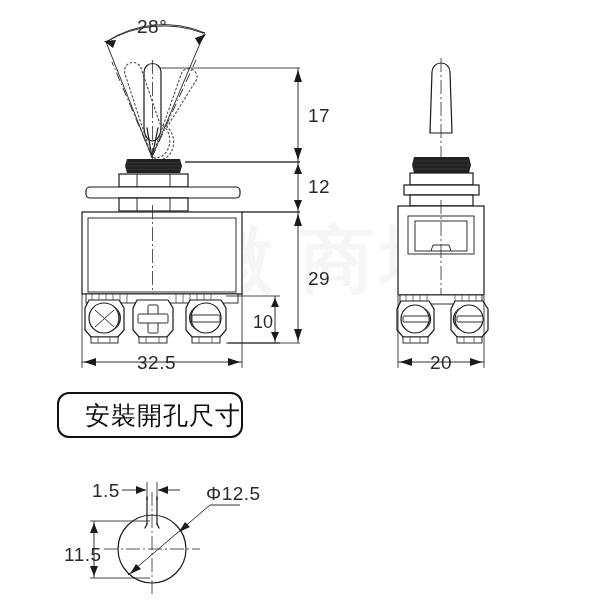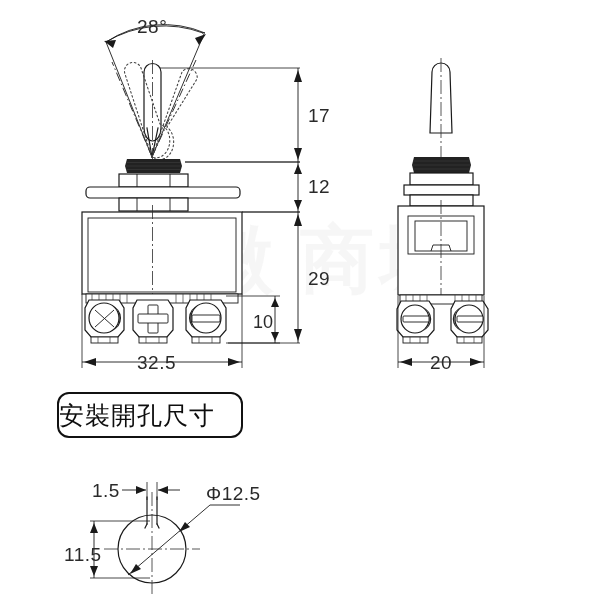--- a/index.html
+++ b/index.html
@@ -57,21 +57,21 @@
     left: 57px;
     top: 392px;
     width: 186px;
     height: 46px;
     border: 2.4px solid #111;
     border-radius: 12px;
     background: #fff;
     box-sizing: border-box;
     display: flex;
     align-items: center;
-    justify-content: flex-start;
+    justify-content: flex-end;
   }
   .cjk-label {
     font-family: "DejaVu Sans", sans-serif;
     font-size: 25px;
     color: #0d0d0d;
     letter-spacing: 1px;
     white-space: nowrap;
     line-height: 1;
   }
 </style>

